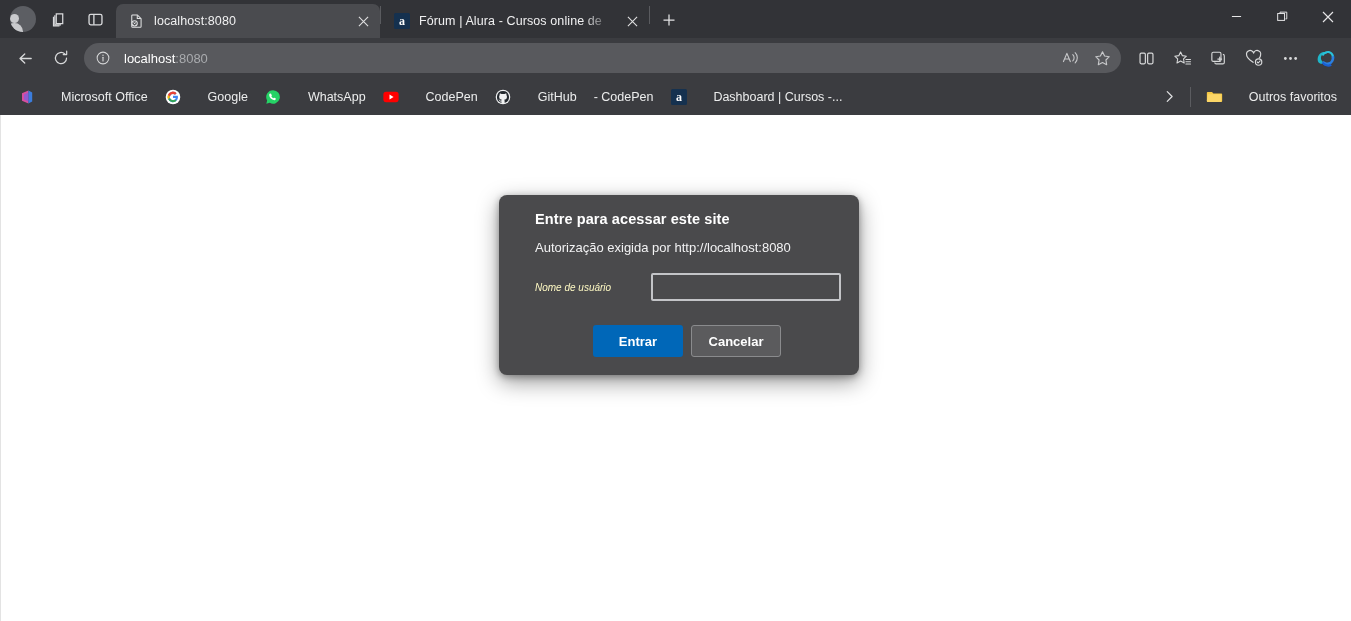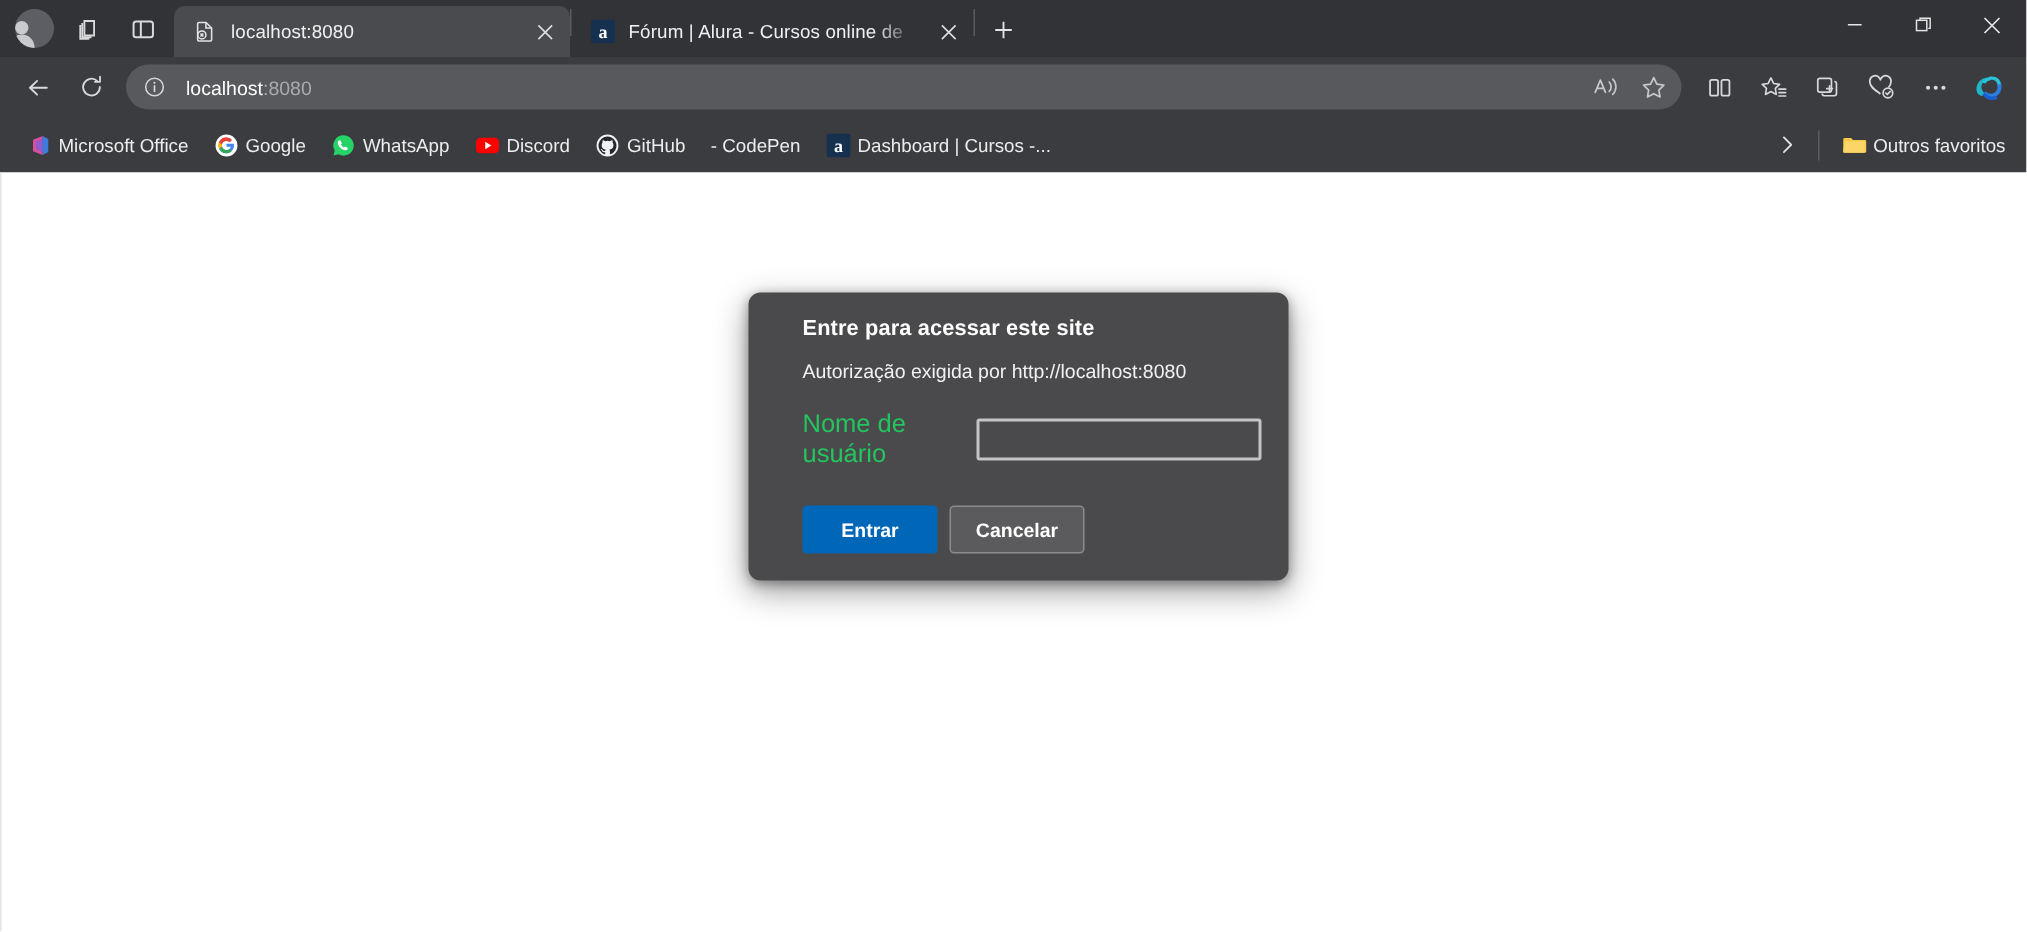--- a/index.html
+++ b/index.html
@@ -223,21 +223,21 @@
     display: flex;
     align-items: center;
     padding: 0 6px 0 10px;
     gap: 1px;
     flex: 0 0 37px;
     overflow: hidden;
   }
   .bm {
     display: flex;
     align-items: center;
-    gap: 4px;
+    gap: 26px;
     padding: 4px 8px;
     border-radius: 4px;
     color: #eceded;
     font-size: 12.5px;
     white-space: nowrap;
     flex: 0 0 auto;
   }
   .bm-ico {
     width: 17px; height: 17px;
     flex: 0 0 17px;
@@ -289,42 +289,43 @@
     margin-bottom: 18px;
   }
   .auth-row {
     display: flex;
     align-items: center;
     margin-bottom: 12px;
   }
   .auth-label {
     width: 116px;
     flex: 0 0 116px;
-    font-size: 17px;
-    color: #22c55e;
+    font-size: 10px;
+    color: #fef9c3;
+    font-style: italic;
   }
   .auth-input {
     flex: 1;
     height: 28px;
     background: #4a4a4c;
     border: 1px solid #8b8c8f;
     border-radius: 2px;
     color: #ffffff;
     font-size: 13px;
     padding: 0 6px;
     outline: none;
     font-family: "Liberation Sans", sans-serif;
   }
   .auth-input.focused {
     border: 2px solid #c3c4c7;
     padding: 0 5px;
   }
   .auth-actions {
     display: flex;
-    justify-content: flex-start;
+    justify-content: center;
     gap: 8px;
     margin-top: 24px;
   }
   .btn {
     min-width: 90px;
     height: 32px;
     border: none;
     border-radius: 3px;
     font-size: 13px;
     font-weight: bold;
@@ -553,21 +554,21 @@
       <span>WhatsApp</span>
     </div>
 
     <div class="bm">
       <span class="bm-ico">
         <svg width="16" height="16" viewBox="0 0 18 14">
           <rect x="0.4" y="1.2" width="17.2" height="11.6" rx="3.2" fill="#ff0000"></rect>
           <path d="M7.3 4.2 L11.9 7.0 L7.3 9.8 Z" fill="#ffffff"></path>
         </svg>
       </span>
-      <span>Discord</span>
+      <span>CodePen</span>
     </div>
 
     <div class="bm">
       <span class="bm-ico">
         <svg width="16" height="16" viewBox="0 0 18 18">
           <circle cx="9" cy="9" r="8.2" fill="#f0f1f2"></circle>
           <path d="M9 2.2 A6.9 6.9 0 0 0 6.8 15.6 c.35.06.48-.15.48-.34 v-1.2 c-1.9.42-2.3-.92-2.3-.92 -.32-.8-.77-1.02-.77-1.02 -.63-.43.05-.42.05-.42 .7.05 1.06.72 1.06.72 .62 1.06 1.62.75 2.02.58 .06-.45.24-.75.44-.92 -1.53-.17-3.13-.76-3.13-3.4 0-.75.27-1.36.71-1.84 -.07-.17-.31-.87.07-1.81 0 0 .58-.19 1.9.7a6.5 6.5 0 0 1 3.46 0c1.32-.89 1.9-.7 1.9-.7 .38.94.14 1.64.07 1.81 .44.48.71 1.09.71 1.84 0 2.64-1.6 3.22-3.13 3.39 .25.21.47.63.47 1.27v1.88c0 .19.13.41.48.34A6.9 6.9 0 0 0 9 2.2z" fill="#24292f"></path>
         </svg>
       </span>
       <span>GitHub</span>

